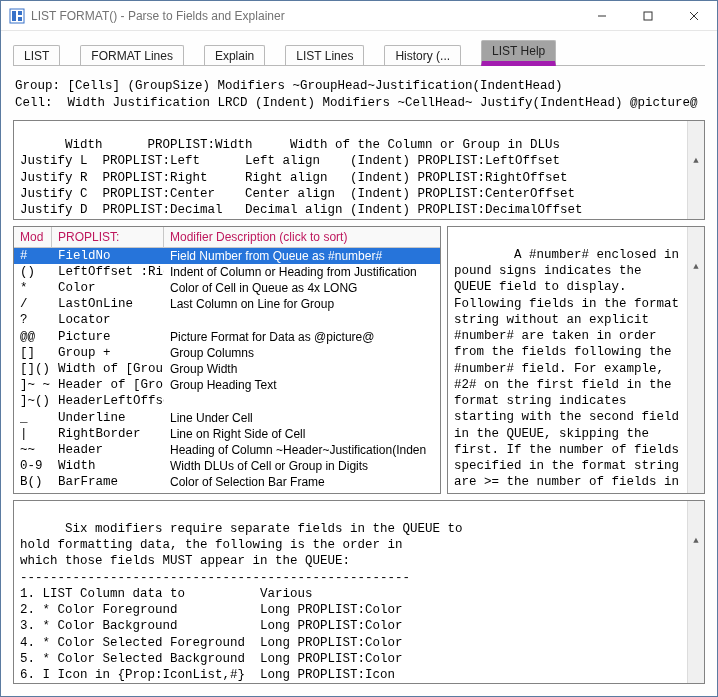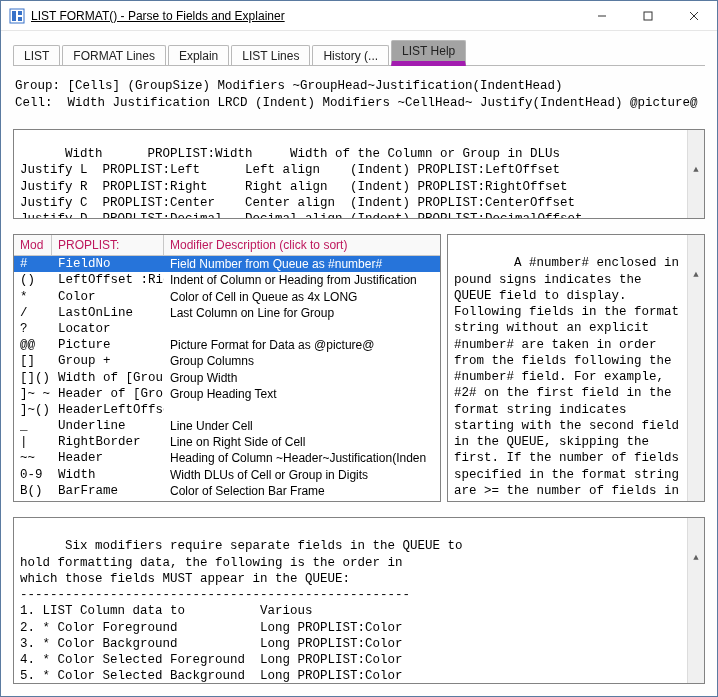--- a/index.html
+++ b/index.html
@@ -30,36 +30,35 @@
     border-bottom: 1px solid #e6e6e6;
     padding-left: 8px;
   }
   .titlebar .appicon {
     width: 16px; height: 16px;
     margin-right: 6px;
     display:inline-flex;align-items:center;justify-content:center;
   }
   .titlebar .title {
     flex: 1;
-    color: #000000;
+    color: #737373;
     font-size: 12px;
-    text-decoration: underline;
   }
   .titlebar .wbtn {
     width: 46px; height: 30px;
     display:flex; align-items:center; justify-content:center;
     color:#333;
   }
   .titlebar .wbtn svg { width:10px; height:10px; }
   
   .tabstrip {
     display:flex;
     align-items:flex-end;
     padding: 8px 12px 0 12px;
-    gap: 2px;
+    gap: 20px;
   }
   .tab {
     border: 1px solid #b9b9b9;
     border-bottom: none;
     padding: 3px 10px;
     font-size: 12px;
     background: #fdfdfd;
     border-radius: 2px 2px 0 0;
     position: relative;
     top: 1px;
@@ -74,21 +73,21 @@
     margin: 0 12px;
     border-bottom: 1px solid #b9b9b9;
     position:relative; top:0;
   }
   
   .content {
     flex:1;
     padding: 8px 12px 12px 12px;
     display:flex;
     flex-direction:column;
-    gap:15px;
+    gap:6px;
     overflow:hidden;
   }
   .mono {
     font-family: Consolas, "Courier New", monospace;
     font-size: 12.5px;
     color:#000;
   }
   .syntax {
     padding: 4px 2px 2px 2px;
     white-space: pre;

